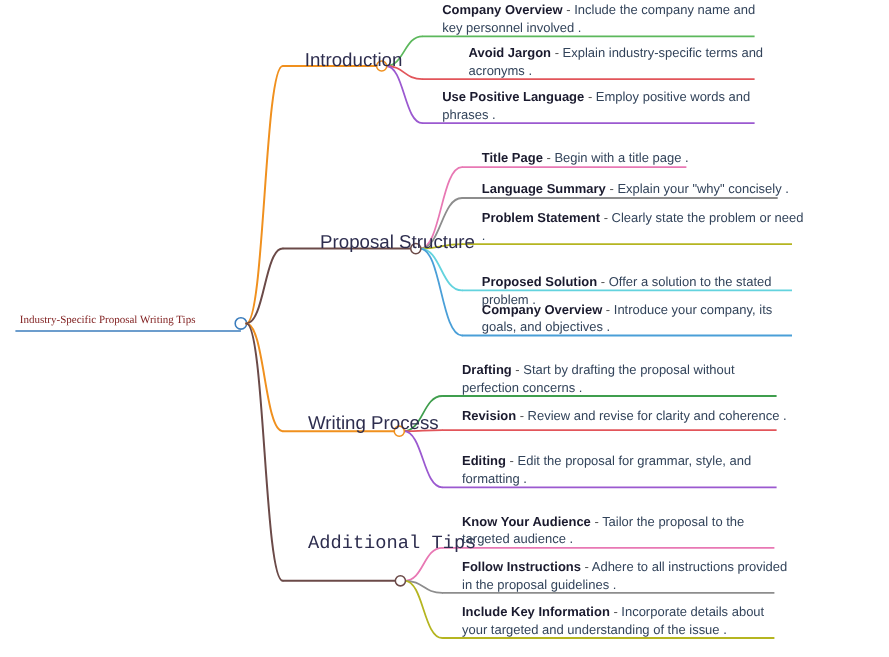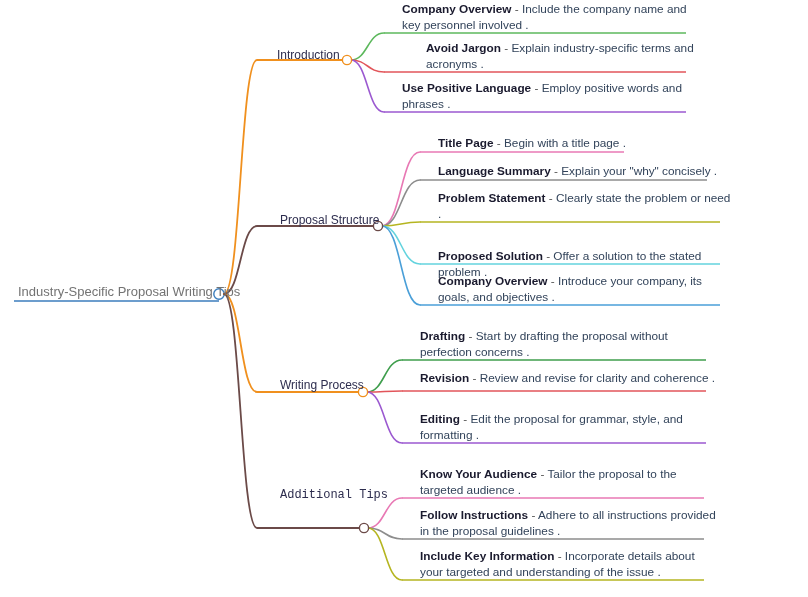--- a/index.html
+++ b/index.html
@@ -18,31 +18,32 @@
   #edges {
     position: absolute;
     left: 0;
     top: 0;
     width: 808px;
     height: 597px;
     pointer-events: none;
   }
   .node-label {
     position: absolute;
-    font-size: 12px;
+    font-size: 17px;
     color: #2d2d4e;
     white-space: nowrap;
     line-height: 14px;
   }
   .root-label {
     position: absolute;
-    font-size: 13px;
-    color: #737373;
+    font-size: 10px;
+    color: #7f1d1d;
     white-space: nowrap;
     line-height: 15px;
+    font-family: Liberation Serif, serif;
   }
   .leaf {
     position: absolute;
     font-size: 11.8px;
     line-height: 15.5px;
     color: #2f3640;
   }
   .leaf b {
     font-weight: bold;
     color: #1a1a2e;
@@ -103,21 +104,21 @@
       <line x1="402" x2="704" y1="580" y2="580" stroke="#b5b520" stroke-width="1.6" stroke-linecap="butt"></line>
       <circle cx="364" cy="528" r="4.6" fill="#ffffff" stroke="#6b4a48" stroke-width="1.4"></circle>
     </svg>
 
   <div id="labels">
       <div class="root-label" style="left: 18px; top: 284px;"><span>Industry-Specific Proposal Writing Tips</span></div>
       <div class="node-label" style="left: 277px; top: 48px;"><span>Introduction</span></div>
       <div class="leaf" style="left: 402px; top: 2px; width: 298px;"><b>Company Overview</b><span class="dash"> - </span><span class="desc">Include the company name and key personnel involved .</span></div>
       <div class="leaf" style="left: 402px; top: 41px; width: 298px; margin-left: 24px;"><b>Avoid Jargon</b><span class="dash"> - </span><span class="desc">Explain industry-specific terms and acronyms .</span></div>
       <div class="leaf" style="left: 402px; top: 81px; width: 298px;"><b>Use Positive Language</b><span class="dash"> - </span><span class="desc">Employ positive words and phrases .</span></div>
-      <div class="node-label" style="left: 280px; top: 213px;"><span>Proposal Structure</span></div>
+      <div class="node-label" style="left: 291px; top: 213px;"><span>Proposal Structure</span></div>
       <div class="leaf" style="left: 438px; top: 136px; width: 200px;"><b>Title Page</b><span class="dash"> - </span><span class="desc">Begin with a title page .</span></div>
       <div class="leaf" style="left: 438px; top: 164px; width: 283px;"><b>Language Summary</b><span class="dash"> - </span><span class="desc">Explain your "why" concisely .</span></div>
       <div class="leaf" style="left: 438px; top: 191px; width: 296px;"><b>Problem Statement</b><span class="dash"> - </span><span class="desc">Clearly state the problem or need .</span></div>
       <div class="leaf" style="left: 438px; top: 233px; width: 296px; margin-top: 16px;"><b>Proposed Solution</b><span class="dash"> - </span><span class="desc">Offer a solution to the stated problem .</span></div>
       <div class="leaf" style="left: 438px; top: 274px; width: 296px;"><b>Company Overview</b><span class="dash"> - </span><span class="desc">Introduce your company, its goals, and objectives .</span></div>
       <div class="node-label" style="left: 280px; top: 378px;"><span>Writing Process</span></div>
       <div class="leaf" style="left: 420px; top: 329px; width: 300px;"><b>Drafting</b><span class="dash"> - </span><span class="desc">Start by drafting the proposal without perfection concerns .</span></div>
       <div class="leaf" style="left: 420px; top: 371px; width: 300px;"><b>Revision</b><span class="dash"> - </span><span class="desc">Review and revise for clarity and coherence .</span></div>
       <div class="leaf" style="left: 420px; top: 412px; width: 300px;"><b>Editing</b><span class="dash"> - </span><span class="desc">Edit the proposal for grammar, style, and formatting .</span></div>
       <div class="node-label" style="left: 280px; top: 488px; font-family: Liberation Mono, monospace;"><span>Additional Tips</span></div>

